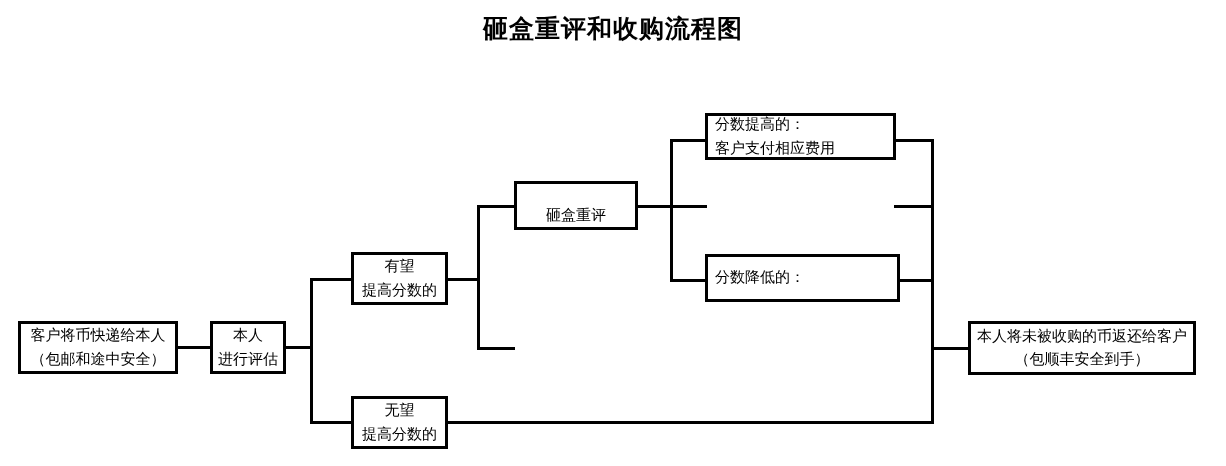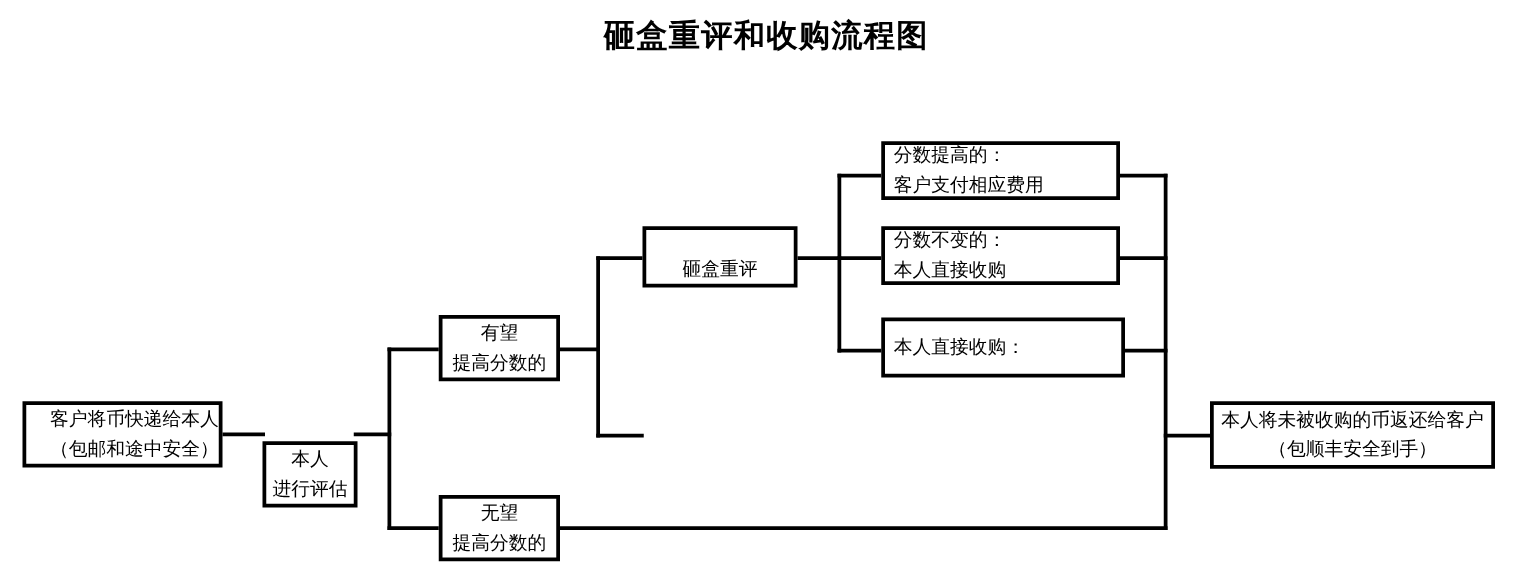--- a/index.html
+++ b/index.html
@@ -79,26 +79,26 @@
 
   <div class="edge" style="left:894px; top:139px; width:40px; height:3px;"></div>
   <div class="edge" style="left:894px; top:205px; width:40px; height:3px;"></div>
   <div class="edge" style="left:898px; top:279px; width:36px; height:3px;"></div>
   <div class="edge" style="left:931px; top:139px; width:3px; height:285px;"></div>
 
   <div class="edge" style="left:447px; top:421px; width:487px; height:3px;"></div>
 
   <div class="edge" style="left:931px; top:347px; width:39px; height:3px;"></div>
 
-  <div class="node center" style="left:18px; top:321px; width:160px; height:53px;align-items:flex-end;">
+  <div class="node center" style="left:18px; top:321px; width:160px; height:53px;">
     <span class="ln">客户将币快递给本人</span>
     <span class="ln">（包邮和途中安全）</span>
   </div>
 
-  <div class="node center" style="left:210px; top:321px; width:76px; height:53px;margin-top:32px;">
+  <div class="node center" style="left:210px; top:321px; width:76px; height:53px;">
     <span class="ln">本人</span>
     <span class="ln">进行评估</span>
   </div>
 
   <div class="node center" style="left:351px; top:252px; width:97px; height:53px;">
     <span class="ln">有望</span>
     <span class="ln">提高分数的</span>
   </div>
 
   <div class="node center" style="left:351px; top:396px; width:97px; height:53px;align-items:center;">
@@ -109,27 +109,23 @@
   <div class="node center" style="left:514px; top:181px; width:124px; height:49px;justify-content:flex-end;">
     <span class="ln">砸盒重评</span>
   </div>
 
 
   <div class="node left" style="left:705px; top:113px; width:191px; height:47px;">
     <span class="ln">分数提高的：</span>
     <span class="ln">客户支付相应费用</span>
   </div>
 
-  <div class="node left" style="left:705px; top:181px; width:191px; height:47px;">
-    <span class="ln">分数不变的：</span>
-    <span class="ln">本人直接收购</span>
-  </div>
 
   <div class="node left" style="left:705px; top:254px; width:195px; height:48px;">
-    <span class="ln">本人直接收购：</span>
+    <span class="ln">分数降低的：</span>
   </div>
 
   <div class="node center" style="left:968px; top:321px; width:228px; height:54px;">
     <span class="ln">本人将未被收购的币返还给客户</span>
     <span class="ln">（包顺丰安全到手）</span>
   </div>
 
 </div>
 
 </body></html>

